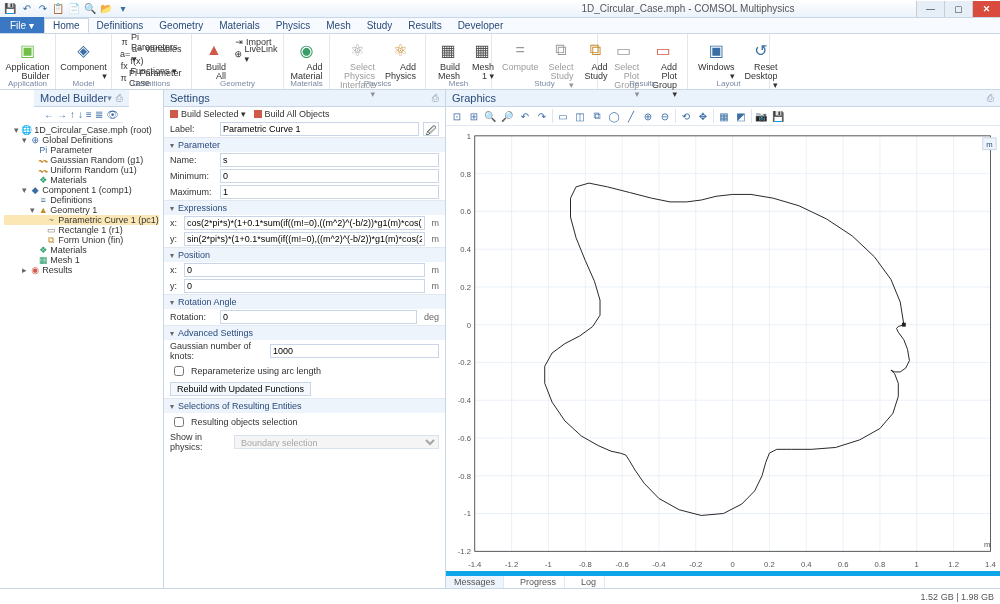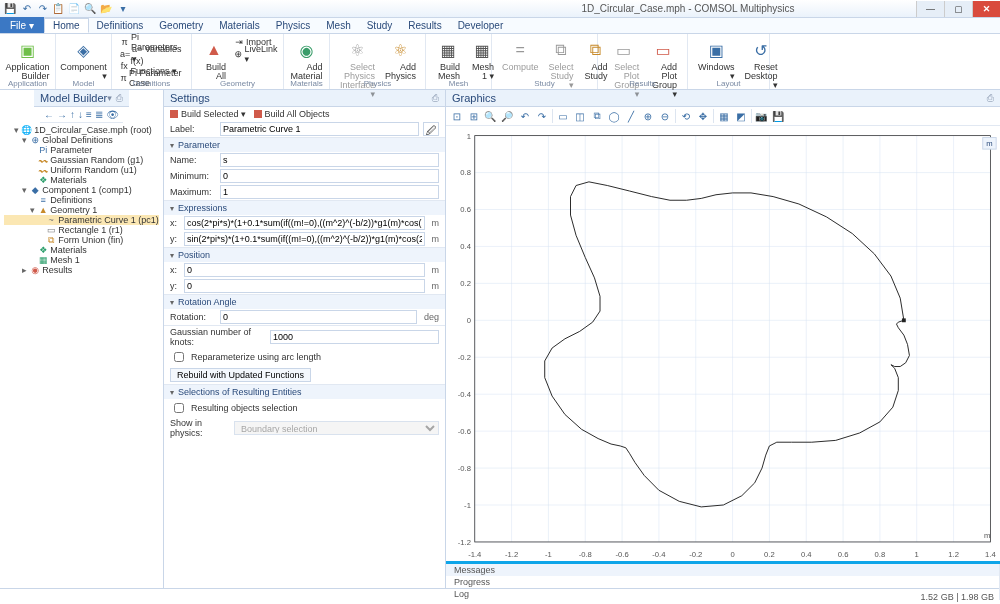--- a/index.html
+++ b/index.html
@@ -53,21 +53,21 @@
   .secthdr { background:#eef4fc; padding:2px 6px; font-size:9px; color:#2a4a7a; display:flex; align-items:center; gap:4px; }
   .secthdr::before { content:"▾"; font-size:8px; color:#666; }
   .btn { border:1px solid #c9d6e8; background:#f4f8fd; padding:1px 6px; font-size:9px;text-align:center; }
   .chk { display:flex; align-items:center; gap:4px; padding:1px 6px; font-size:9px; }
   .chk input { width:10px; height:10px; }
   .gtb { padding:2px 4px; display:flex; gap:3px; border-bottom:1px solid #e1e8f2; flex-wrap:nowrap; }
   .gtb span { width:14px; height:14px; display:inline-flex; align-items:center; justify-content:center; font-size:10px; color:#3a6ea5; }
   .gtb .sep { border-left:1px solid #dde5f0; width:1px; }
   .plot { flex:1; position:relative; background:#fff; }
   .status { height:16px; border-top:1px solid #c9d6e8; display:flex; align-items:center; justify-content:space-between; padding:0 6px; font-size:9px; color:#555; }
-  .btabs { display:flex; gap:0; border-top:3px solid #0ea5e9;flex-direction:column; }
+  .btabs { display:flex; gap:8px; border-top:5px solid #0ea5e9; }
   .btab { padding:1px 8px; font-size:9px; border-right:1px solid #e1e8f2; color:#555; }
   .btab.active { background:#eef4fc; }
   .advrow { display:flex; padding:1px 6px; font-size:9px; align-items:center; }
   .advrow label { width:100px; }
   .advrow input { flex:1; border:1px solid #c9d6e8; padding:1px 2px; height:14px; font-size:9px; }
   svg text { font-family:"Segoe UI",sans-serif; }
 </style>
 </head>
 <body>
 
@@ -420,20 +420,21 @@
     <div class="sect">
         <div class="secthdr">Rotation Angle</div>
       <div class="fld">
           <label>Rotation:</label>
           <input value="0" style="">
           <span class="unit" style="width:18px">deg</span>
         </div>
     </div>
 
     <div class="sect">
+        <div class="secthdr">Advanced Settings</div>
       <div class="advrow">
           <label>Gaussian number of knots:</label>
           <input value="1000" style="">
         </div>
       <div class="chk">
           <input type="checkbox" style="">
           <span>Reparameterize using arc length</span>
         </div>
       <div style="padding:2px 6px"><button class="btn">Rebuild with Updated Functions</button></div>
     </div>

